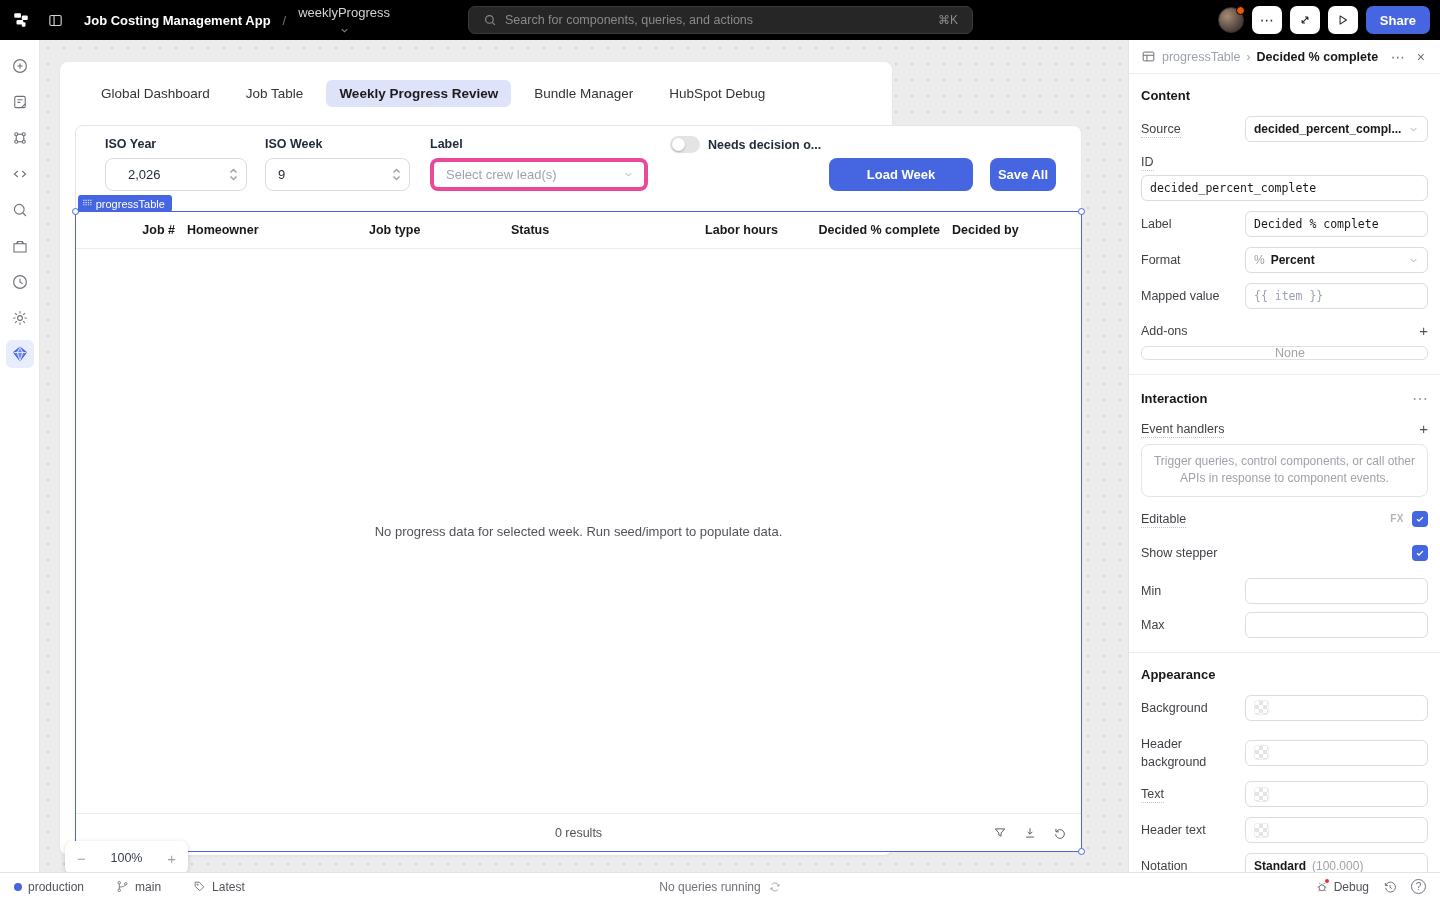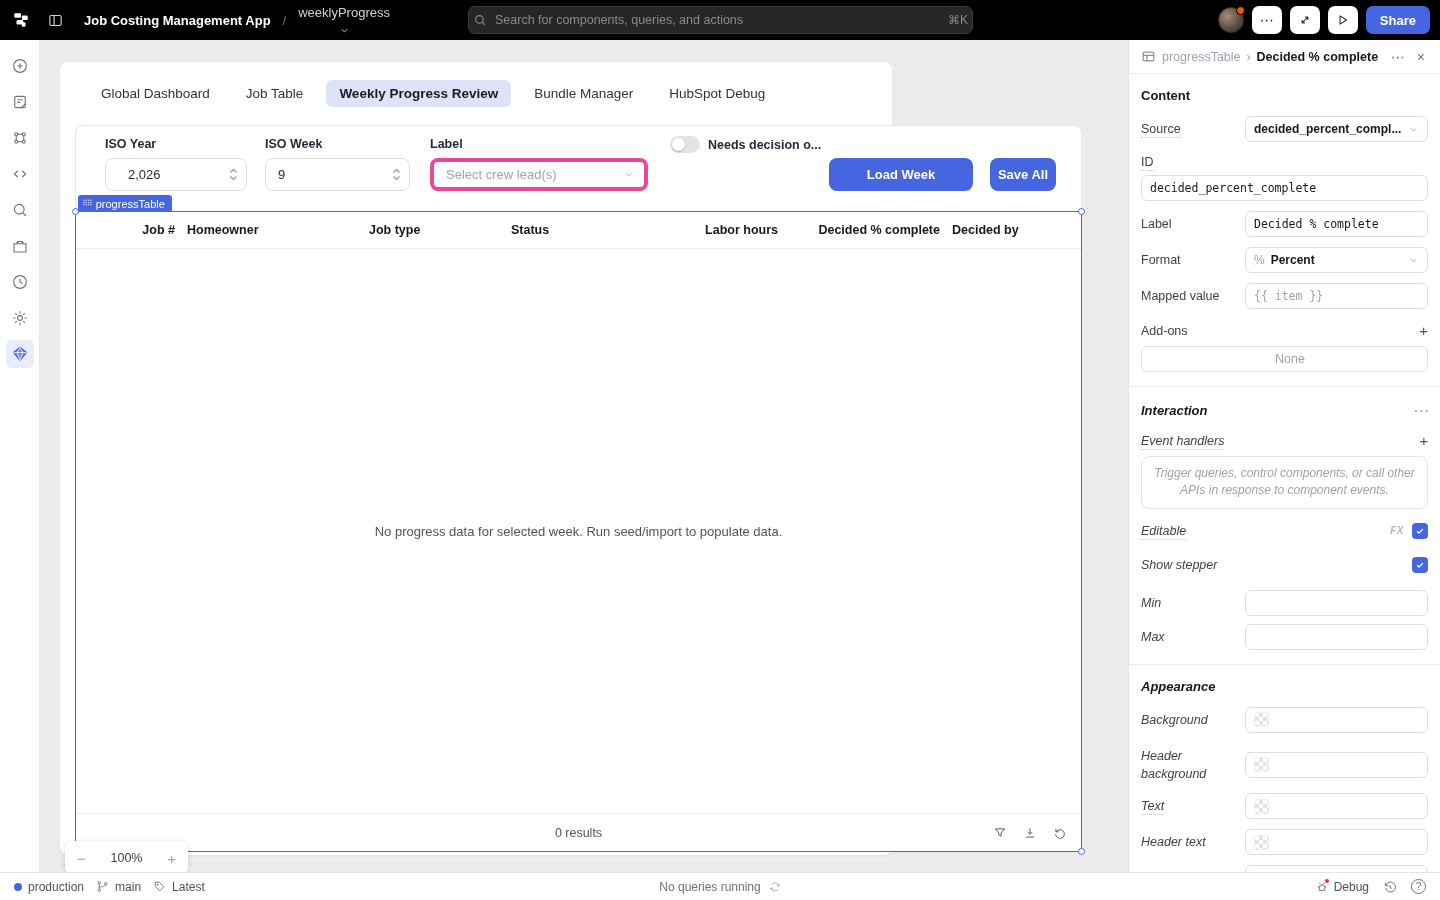--- a/index.html
+++ b/index.html
@@ -8,21 +8,21 @@
 
   .app { display:flex; flex-direction:column; width:1440px; height:900px; }
 
   
   .topbar { height:40px; background:#000; display:flex; align-items:center; padding:0 10px; gap:10px; flex:0 0 40px; position:relative; }
   .logo { width:22px; height:22px; display:flex; align-items:center; justify-content:center; }
   .tb-iconbtn { width:26px; height:26px; border-radius:6px; display:flex; align-items:center; justify-content:center; color:#d4d4d8; }
   .tb-title { color:#fff; font-size:13px; font-weight:700; margin-left:6px; white-space:nowrap; }
   .tb-slash { color:#71717a; font-size:13px; margin:0 2px; }
   .tb-page { color:#d4d4d8; font-size:13px; display:flex; align-items:center; gap:5px;flex-direction:column; }
-  .tb-search { position:absolute; left:468px; top:6px; width:505px; height:28px; background:#262626; border:1px solid #3a3a3a; border-radius:7px; display:flex; align-items:center; padding:0 4px; gap:8px; }
+  .tb-search { position:absolute; left:468px; top:6px; width:505px; height:28px; background:#262626; border:1px solid #3a3a3a; border-radius:7px; display:flex; align-items:center; padding:0 14px; gap:8px; }
   .tb-search input { flex:1; background:transparent; border:none; outline:none; color:#d4d4d8; font-size:12.5px; font-family:"Liberation Sans",sans-serif; }
   .tb-search input::placeholder { color:#8a8a8a; }
   .tb-kbd { color:#8a8a8a; font-size:12px; }
   .tb-right { margin-left:auto; display:flex; align-items:center; gap:8px; }
   .avatar { width:26px; height:26px; border-radius:50%; background:radial-gradient(circle at 35% 35%, #a78b74, #4a3f38 70%); position:relative; border:1px solid #333; }
   .avatar .dot { position:absolute; top:-2px; right:-2px; width:9px; height:9px; border-radius:50%; background:#e8590c; border:1.5px solid #000; }
   .white-btn { height:28px; min-width:30px; padding:0 6px; background:#fff; border-radius:7px; display:flex; align-items:center; justify-content:center; color:#27272a; font-size:14px; }
   .share-btn { height:28px; padding:0 14px; background:#4665e0; color:#fff; border:none; border-radius:7px; font-size:13px; font-weight:600; display:flex; align-items:center; font-family:"Liberation Sans",sans-serif; }
 
   
@@ -74,46 +74,46 @@
 
   
   .inspector { width:312px; flex:0 0 312px; background:#fff; border-left:1px solid #e4e4e4; display:flex; flex-direction:column; overflow:hidden; }
   .insp-head { height:34px; border-bottom:1px solid #ececec; display:flex; align-items:center; gap:6px; padding:0 12px; flex:0 0 34px; }
   .insp-head .parent { color:#9ca3af; font-size:12.5px; }
   .insp-head .sep { color:#9ca3af; font-size:12px; }
   .insp-head .current { color:#18181b; font-size:12.5px; font-weight:700; flex:1; white-space:nowrap; overflow:hidden; }
   .insp-head .hbtn { color:#71717a; font-size:14px; padding:0 3px; }
   .insp-body { flex:1; overflow:hidden; }
   .sect { padding:14px 12px 14px; }
-  .sect + .sect { border-top:1px solid #ececec;font-style:italic; }
+  .sect + .sect { border-top:1px solid #ececec; }
   .sect-head { display:flex; align-items:center; justify-content:space-between; margin-bottom:13px; }
   .sect-title { font-size:13px; font-weight:700; color:#18181b; }
   .row { display:flex; align-items:center; margin-bottom:10px; min-height:26px; }
   .row .lbl { width:104px; flex:0 0 104px; font-size:12.5px; color:#3f3f46; }
   .row .lbl.wrap { line-height:1.45; }
   .dotted { border-bottom:1px dotted #c4c4c4; padding-bottom:1px; }
   .ctrl { flex:1; min-width:0; }
   .input, .select { height:26px; border:1px solid #dcdcdc; border-radius:6px; background:#fff; display:flex; align-items:center; padding:0 8px; font-size:12px; color:#18181b; }
   .select { justify-content:space-between; }
   .select .selval { font-weight:600; white-space:nowrap; overflow:hidden; display:flex; align-items:center; gap:6px; }
   .mono { font-family:"DejaVu Sans Mono", monospace; font-size:11.5px; }
   .full-label { font-size:12.5px; color:#3f3f46; margin-bottom:6px; display:inline-block; }
-  .none-box { height:26px; border:1px solid #e0e0e0; border-radius:6px; display:flex; align-items:center; justify-content:center; color:#a1a1aa; font-size:12.5px;padding-left:11px; }
+  .none-box { height:14px; border:1px solid #e0e0e0; border-radius:6px; display:flex; align-items:center; justify-content:center; color:#a1a1aa; font-size:12.5px;padding-left:11px; }
   .plus-btn { color:#52525b; font-size:15px; line-height:1; }
   .hint-box { border:1px solid #e4e4e4; border-radius:8px; padding:8px 10px; text-align:center; color:#a1a1aa; font-size:12px; line-height:1.45; margin-bottom:13px; }
   .chkrow { display:flex; align-items:center; justify-content:space-between; margin-bottom:16px; min-height:18px; }
   .chk { width:16px; height:16px; border-radius:4px; background:#4665e0; display:flex; align-items:center; justify-content:center; }
   .fx { font-size:10px; font-weight:700; color:#b4b4bb; margin-right:8px; letter-spacing:.5px; }
   .swatch { width:15px; height:15px; border-radius:3px; border:1px solid #eee;
     background:conic-gradient(#e4e4e4 25%, #fff 0 50%, #e4e4e4 0 75%, #fff 0); background-size:8px 8px; }
   .gray { color:#a1a1aa; font-weight:400; }
 
   
   .statusbar { height:28px; flex:0 0 28px; background:#fff; border-top:1px solid #e4e4e4; display:flex; align-items:center; padding:0 14px; position:relative; z-index:10; font-size:12px; color:#52525b; }
-  .sb-left { display:flex; align-items:flex-end; gap:12px; }
+  .sb-left { display:flex; align-items:flex-end; gap:32px; }
   .sb-item { display:flex; align-items:center; gap:6px; }
   .env-dot { width:8px; height:8px; border-radius:50%; background:#4665e0; }
   .sb-center { position:absolute; left:0; right:0; display:flex; align-items:center; justify-content:center; gap:8px; color:#71717a; }
   .sb-right { margin-left:auto; display:flex; align-items:center; gap:14px; z-index:1; }
   .bug-wrap { position:relative; display:flex; align-items:center; gap:5px; }
   .bug-dot { position:absolute; top:-2px; left:9px; width:6px; height:6px; border-radius:50%; background:#e03131; border:1px solid #fff; }
   .help-circle { width:15px; height:15px; border-radius:50%; border:1.3px solid #71717a; display:flex; align-items:center; justify-content:center; font-size:10px; color:#71717a; }
 
   svg { display:block; }
 </style>

